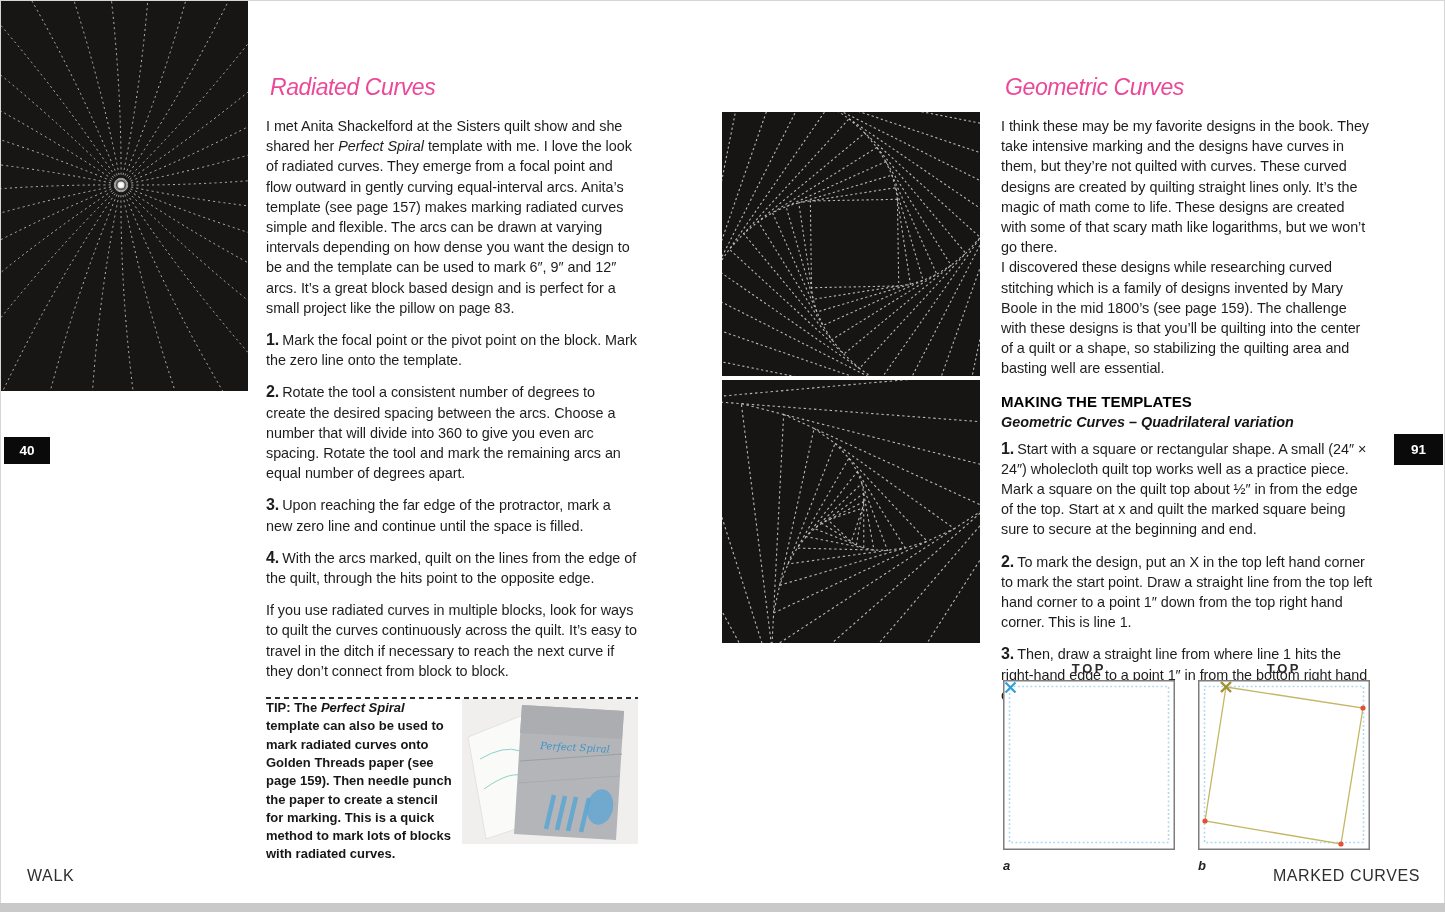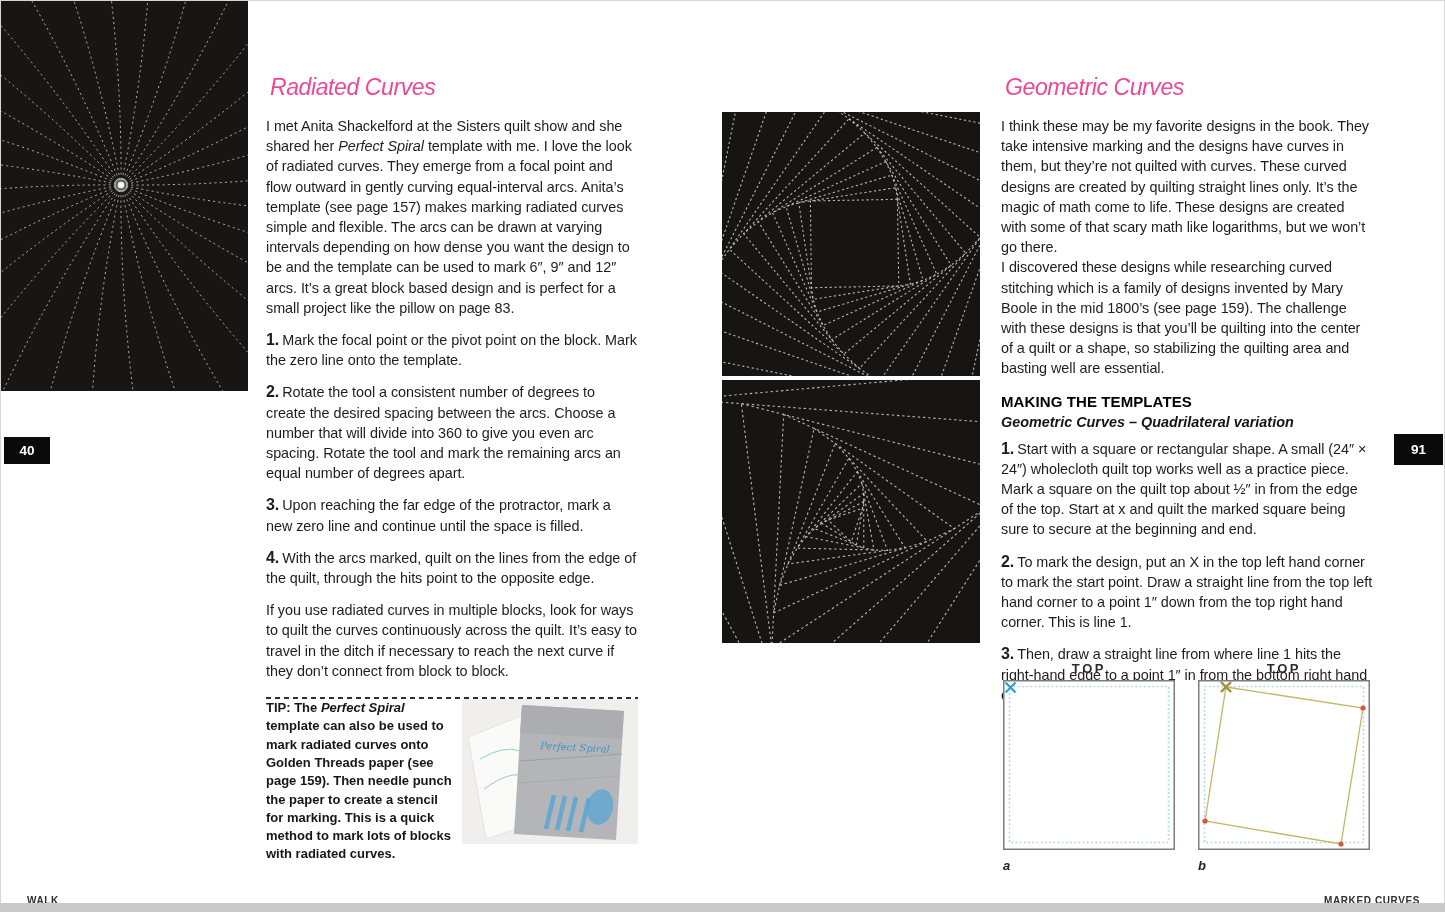--- a/index.html
+++ b/index.html
@@ -37,21 +37,21 @@
   #badge-90{left:4px;top:437px;width:46px;height:27px;}
   #badge-91{left:1394px;top:434px;width:49px;height:31px;}
 
   .diagram{position:absolute;width:172px;top:661px;}
   #diagram-a{left:1003px;}
   #diagram-b{left:1198px;}
   .top-label{text-align:center;font-size:13px;font-weight:700;letter-spacing:2.6px;color:#2b2b2b;margin-bottom:4px;}
   .caption{margin-top:8px;font-size:13px;font-weight:700;font-style:italic;color:#222;}
   .diagram svg{display:block;}
 
-  .footer{position:absolute;bottom:6px;font-size:10px;font-weight:700;letter-spacing:0.6px;color:#2e2e2e;}
+  .footer{position:absolute;bottom:27px;font-size:16px;font-weight:400;letter-spacing:0.6px;color:#2e2e2e;}
   #footer-left{left:27px;}
   #footer-right{right:25px;}
 </style>
 </head>
 <body>
 
 <div class="frame"></div>
 <div class="bottombar"></div>
 
 <svg id="photo-radiated" class="photo" viewBox="0 0 248 391" preserveAspectRatio="none">

